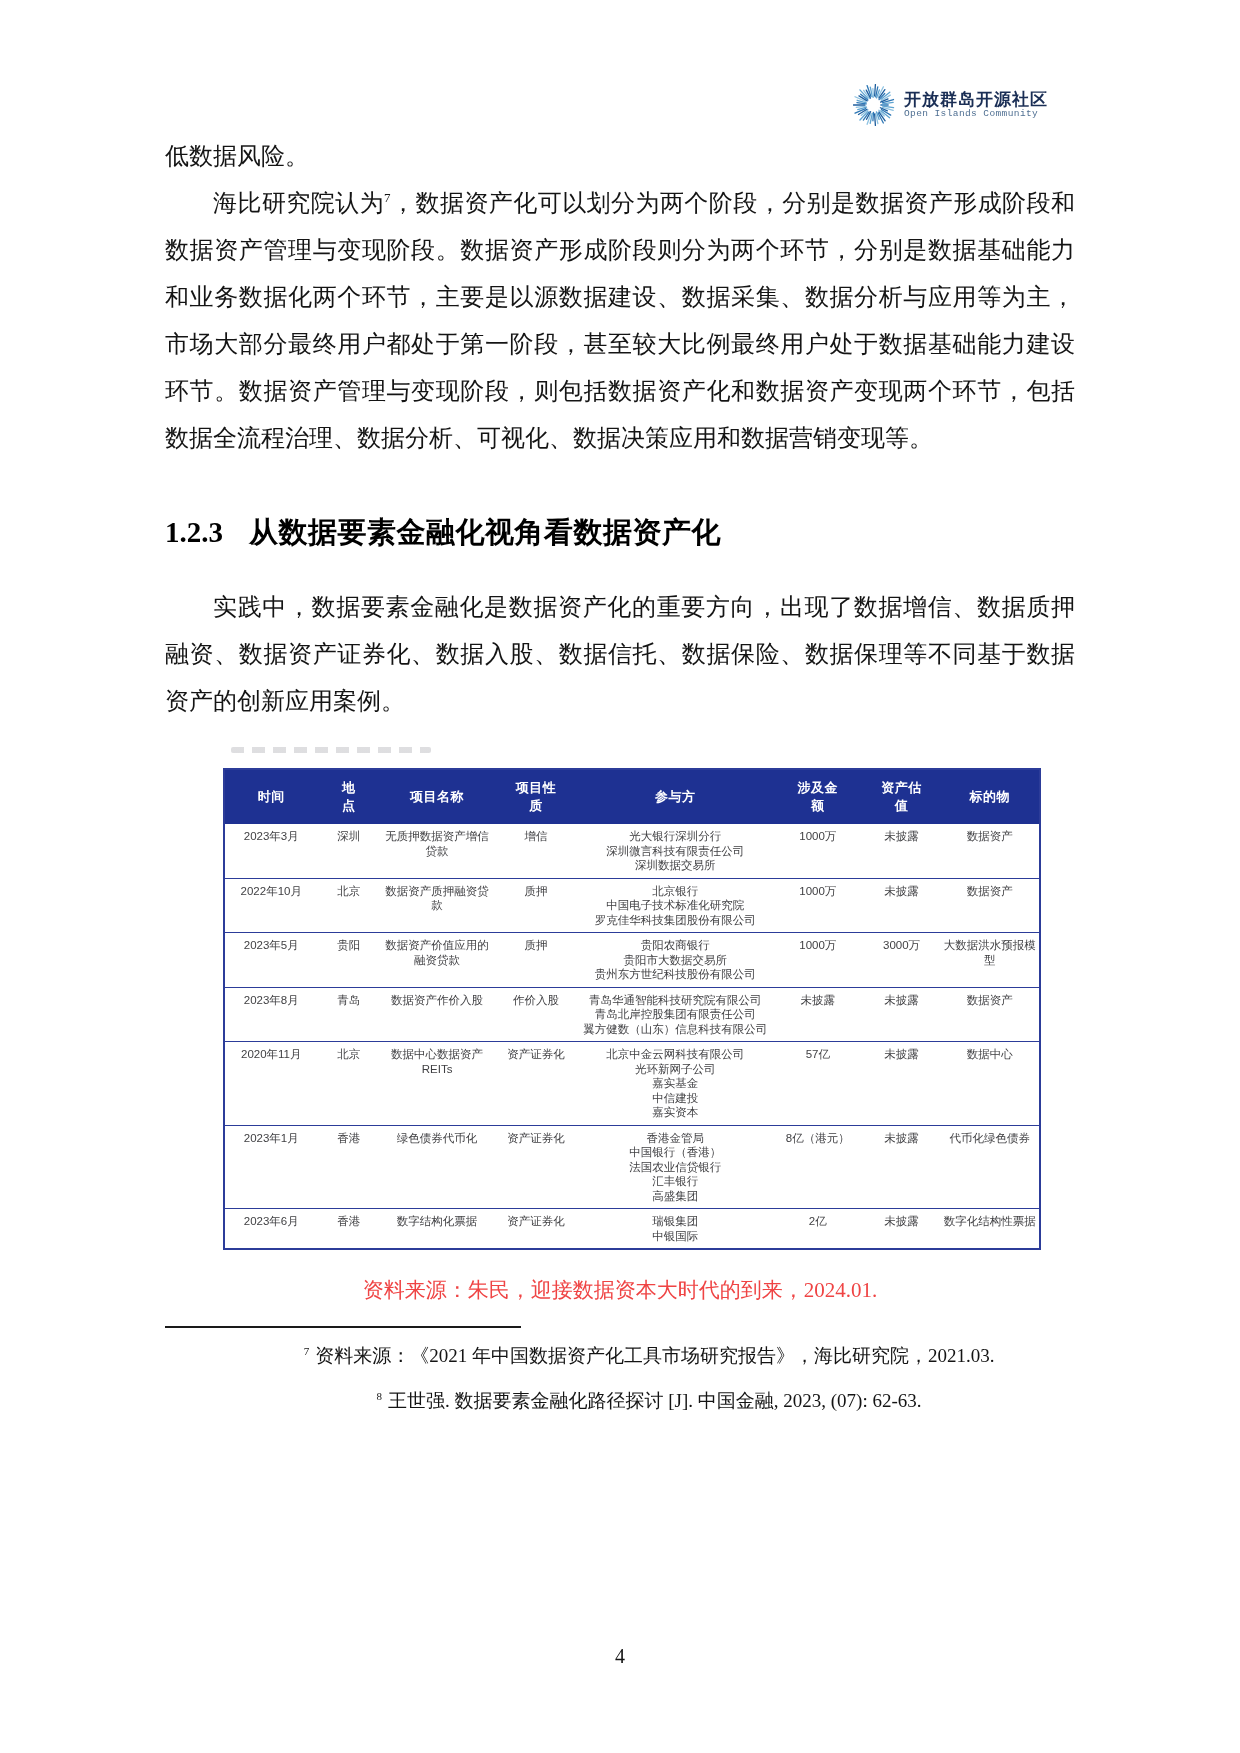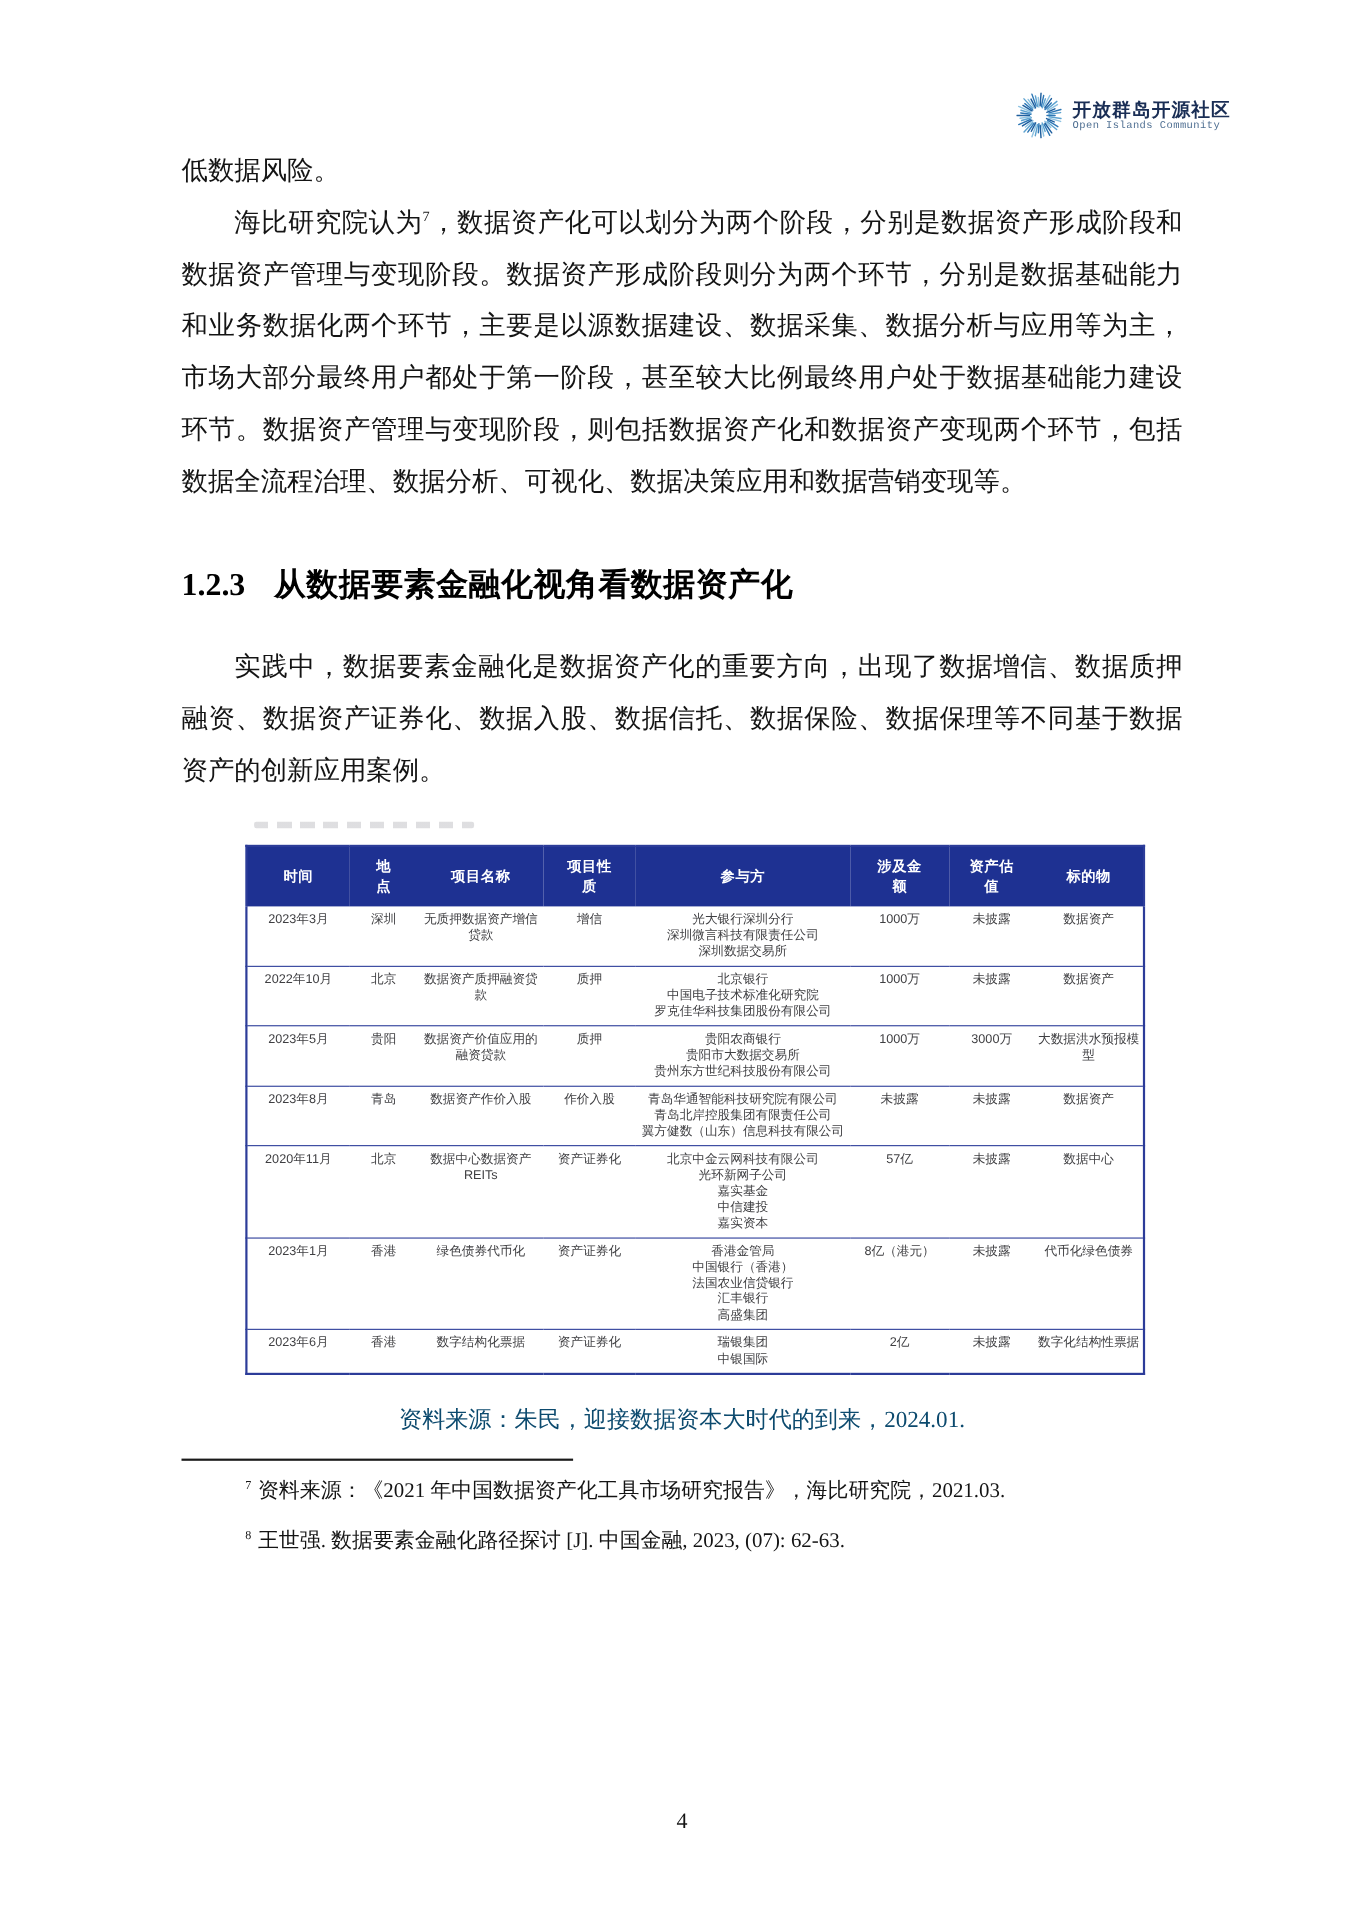--- a/index.html
+++ b/index.html
@@ -3,21 +3,21 @@
 <meta charset="utf-8">
 <style>
   html,body { margin:0; padding:0; }
   body { background:#e8e8e8; font-family:"Liberation Serif","DejaVu Serif",serif; }
   .page {
     position:relative; width:1240px; height:1753px; margin:0 auto;
     background:#ffffff; overflow:hidden; color:#141414;
   }
 
   
-  .logo { position:absolute; top:84px; left:924px; display:flex; align-items:center; gap:9px;justify-content:space-between; }
+  .logo { position:absolute; top:84px; left:853px; display:flex; align-items:center; gap:9px;justify-content:space-between; }
   .logo-icon { width:42px; height:42px; display:block; }
   .logo-icon svg { width:42px; height:42px; display:block; }
   .logo-text { display:flex; flex-direction:column; line-height:1.15; }
   .logo-zh { font-family:"Liberation Sans","DejaVu Sans",sans-serif; font-weight:bold; font-size:17px; color:#1a2e55; letter-spacing:1px; }
   .logo-en { font-family:Liberation Mono, monospace; font-size:9.5px; color:#4f6f92; letter-spacing:.4px; margin-top:0; }
 
   
   .content { position:absolute; left:165px; top:133px; width:910px; }
   p.body {
     margin:0; font-size:24px; line-height:47px; text-align:justify;
@@ -57,31 +57,31 @@
   table.fin-table th:nth-child(1), table.fin-table td:nth-child(1){ width:11%; }
   table.fin-table th:nth-child(2), table.fin-table td:nth-child(2){ width:6%; }
   table.fin-table th:nth-child(3), table.fin-table td:nth-child(3){ width:14.5%; }
   table.fin-table th:nth-child(4), table.fin-table td:nth-child(4){ width:9.5%; }
   table.fin-table th:nth-child(5), table.fin-table td:nth-child(5){ width:28%; }
   table.fin-table th:nth-child(6), table.fin-table td:nth-child(6){ width:10.5%; }
   table.fin-table th:nth-child(7), table.fin-table td:nth-child(7){ width:8.5%; }
   table.fin-table th:nth-child(8), table.fin-table td:nth-child(8){ width:12%; }
 
   .table-caption {
-    margin-top:26px; text-align:center; font-size:21px; color:#0c4a6e;
+    margin-top:26px; text-align:center; font-size:21px; color:#ef4444;
     width:910px; margin-left:-58px;
   }
 
   .after-table { margin-top:26px; }
 
   
   .footnote-area { margin-top:22px; }
   .footnote-rule { width:356px; border-top:2px solid #1a1a1a; margin-bottom:14px; }
   p.footnote {
-    margin:0 0 18px 0; padding-left:58px; font-size:19px; line-height:27px; color:#141414;
+    margin:0 0 18px 0; padding-left:58px; font-size:19px; line-height:27px; color:#141414;text-align:center;
   }
   p.footnote sup { font-size:11px; vertical-align:super; margin-right:6px; line-height:0; }
 
   .page-number {
     position:absolute; top:1645px; left:0; width:100%; text-align:center;
     font-size:20px; color:#141414;
   }
 </style>
 </head>
 <body>

